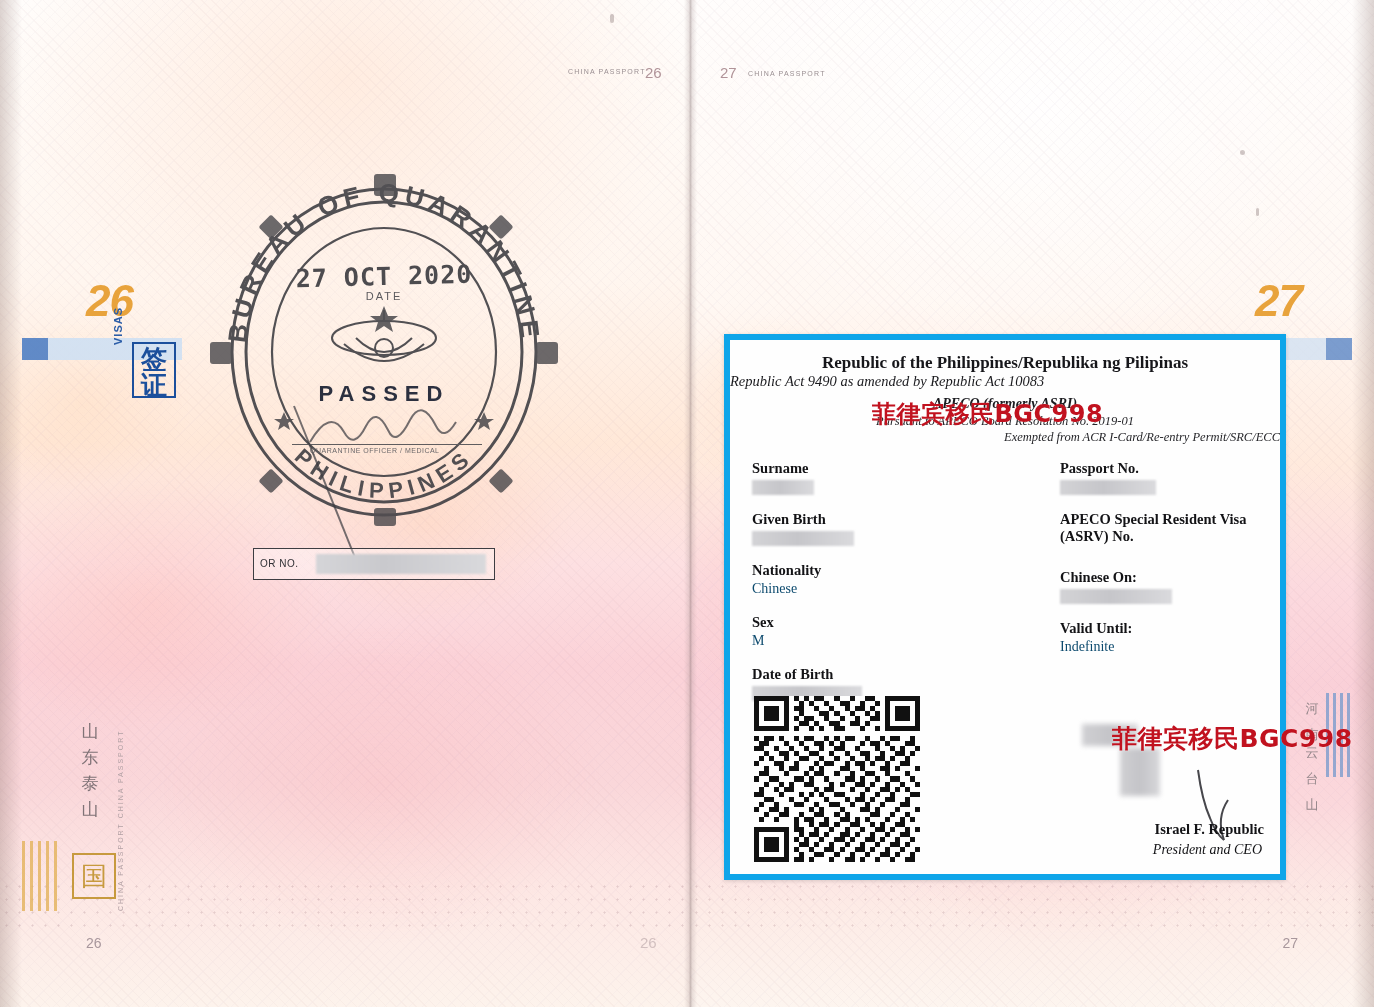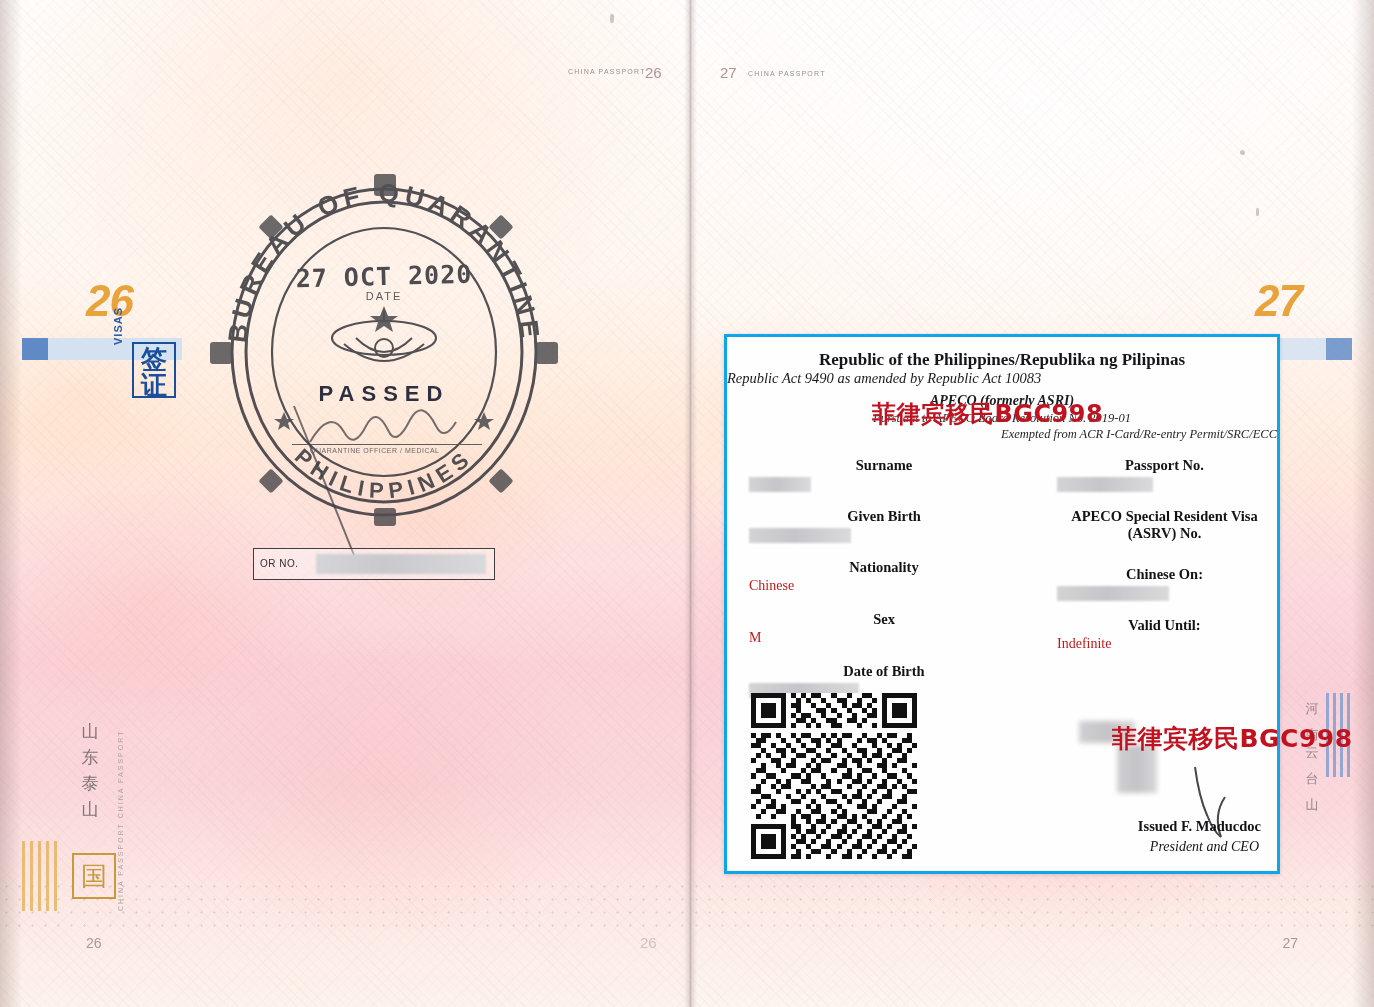--- a/index.html
+++ b/index.html
@@ -334,21 +334,21 @@
   }
 
   
   #visa-sticker {
     position: absolute;
     left: 724px;
     top: 334px;
     width: 550px;
     height: 534px;
     background: #fefefe;
-    border: 3px solid #0ea5e9;
+    border: 6px solid #0ea5e9;
     box-shadow: 0 1px 4px rgba(0,0,0,.15);
     overflow: hidden;
   }
   .v-title {
     text-align: center;
     font-family: "Liberation Serif", serif;
     font-weight: bold;
     font-size: 17px;
     color: #16161a;
     margin-top: 13px;
@@ -396,26 +396,25 @@
     position: absolute;
     top: 0;
   }
   .v-col.left  { left: 22px;  width: 270px; }
   .v-col.right { left: 330px; width: 215px; }
   .f-label {
     font-family: "Liberation Serif", serif;
     font-weight: bold;
     font-size: 14.5px;
     color: #131316;
-    text-align: center;
   }
   .f-value {
     font-family: "Liberation Serif", serif;
     font-size: 14px;
-    color: #b91c1c;
+    color: #0c4a6e;
     margin-top: 2px;
     min-height: 17px;
   }
   .f-block { margin-bottom: 16px; }
   .f-redact {
     height: 15px;
     margin-top: 3px;
     background: linear-gradient(90deg,#d3d3d6,#c6c6ca 45%,#dadadd);
     filter: blur(1.3px);
   }
@@ -962,20 +961,20 @@
       </g>
     </svg>
 
     <div class="sticker-redact" style="left:352px; bottom:128px; width:56px; height:22px;"></div>
     <div class="sticker-redact" style="left:390px; bottom:78px; width:40px; height:48px;"></div>
 
     <svg class="sig-scrawl">
       <path d="M18 4 q4 30 12 48 q6 16 14 22" stroke="#1a1a20" stroke-width="2" fill="none"></path>
       <path d="M44 74 q-8 -22 4 -40" stroke="#1a1a20" stroke-width="2" fill="none"></path>
     </svg>
-    <div class="sig-name">Issued F. Maducdoc</div>
+    <div class="sig-name">Israel F. Republic</div>
     <div class="sig-title">President and CEO</div>
   </div>
 
   <div class="wm" id="wm1">菲律宾移民BGC998</div>
   <div class="wm" id="wm2">菲律宾移民BGC998</div>
 
 </div>
 
 </body></html>

